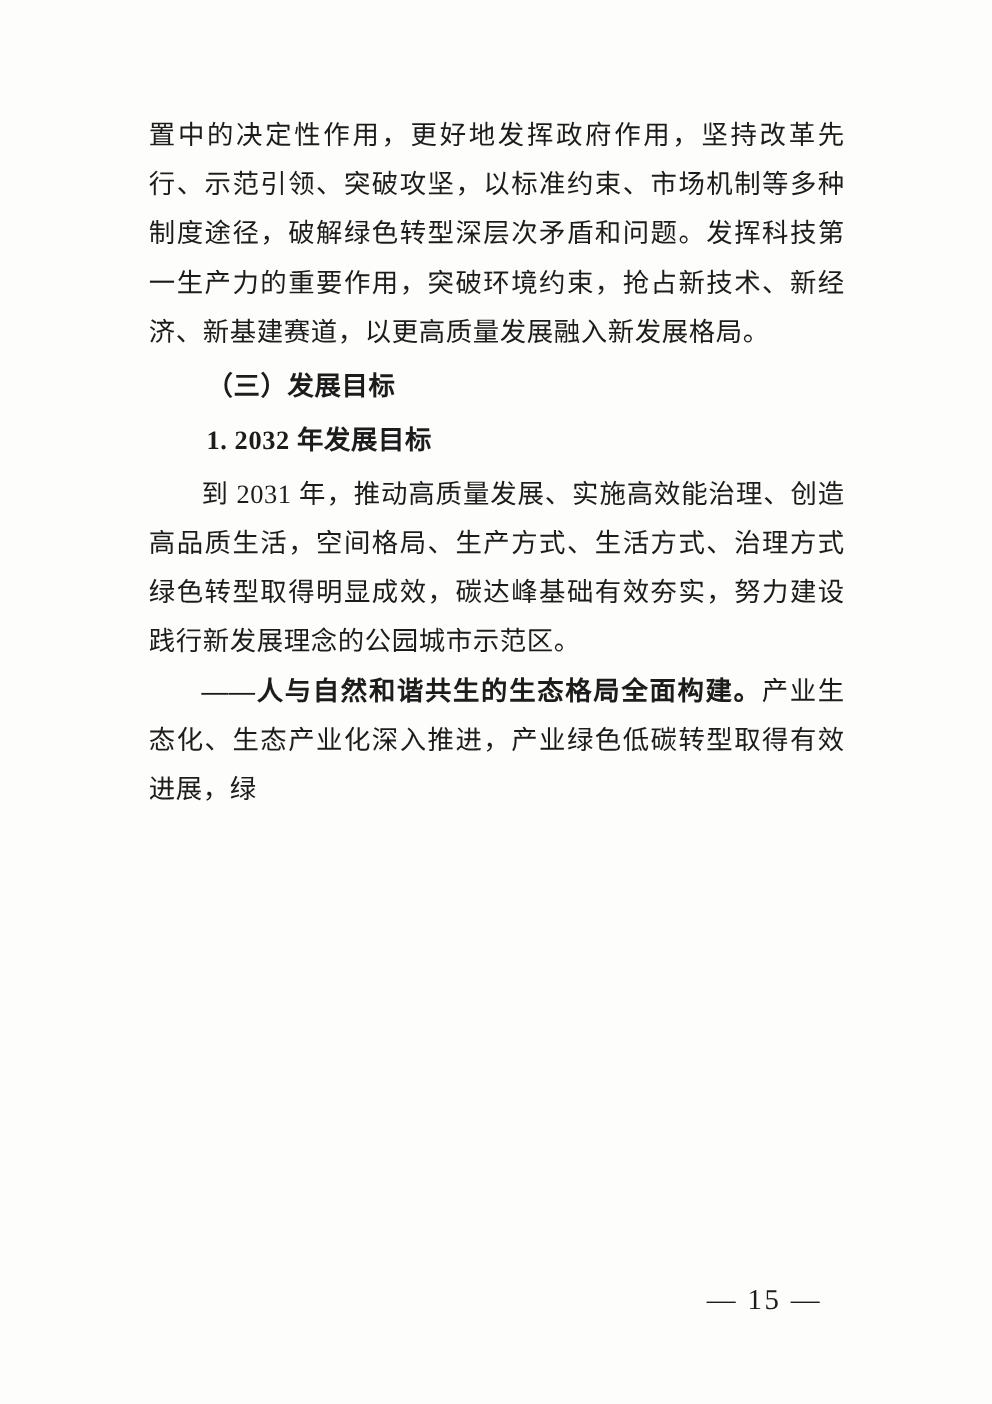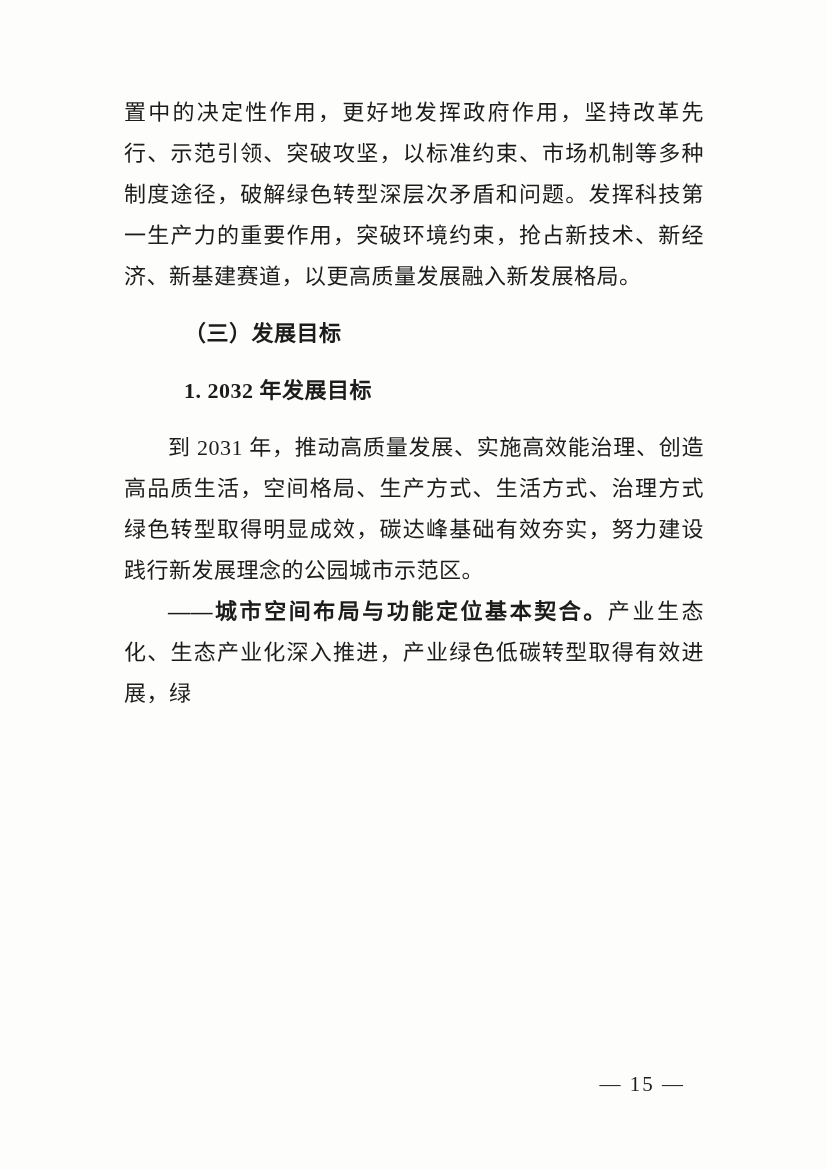--- a/index.html
+++ b/index.html
@@ -34,36 +34,36 @@
   }
   .para {
     margin: 0;
     padding: 0;
     text-indent: 2em;
   }
   .para.no-indent {
     text-indent: 0;
   }
   .heading {
-    margin: 16px;
+    margin: 4px;
     padding: 0;
     font-size: 22px;
     font-weight: bold;
     text-indent: 2em;
     text-align: left;
     line-height: 41px;
   }
   .lead {
     font-weight: bold;
   }
   .page-footer {
     position: absolute;
     top: 1072px;
     right: 142px;
-    font-size: 21px;
+    font-size: 24px;
     line-height: 24px;
     color: #1c1c1c;
     letter-spacing: 2px;
   }
 </style>
 </head>
 <body>
 
 <div class="page">
 
@@ -72,19 +72,19 @@
     <p class="para no-indent">置中的决定性作用，更好地发挥政府作用，坚持改革先行、示范引领、突破攻坚，以标准约束、市场机制等多种制度途径，破解绿色转型深层次矛盾和问题。发挥科技第一生产力的重要作用，突破环境约束，抢占新技术、新经济、新基建赛道，以更高质量发展融入新发展格局。</p>
 
 
     <h3 class="heading">（三）发展目标</h3>
 
     <h4 class="heading">1. 2032 年发展目标</h4>
 
     <p class="para">到 2031 年，推动高质量发展、实施高效能治理、创造高品质生活，空间格局、生产方式、生活方式、治理方式绿色转型取得明显成效，碳达峰基础有效夯实，努力建设践行新发展理念的公园城市示范区。</p>
 
 
-    <p class="para"><b class="lead">——城市空间布局与功能定位基本契合。</b><span>产业生态化、生态产业化深入推进，产业绿色低碳转型取得有效进展，绿</span></p>
+    <p class="para"><b class="lead">——人与自然和谐共生的生态格局全面构建。</b><span>产业生态化、生态产业化深入推进，产业绿色低碳转型取得有效进展，绿</span></p>
 
   </main>
 
   <footer class="page-footer">— 15 —</footer>
 
 </div>
 
 </body></html>

